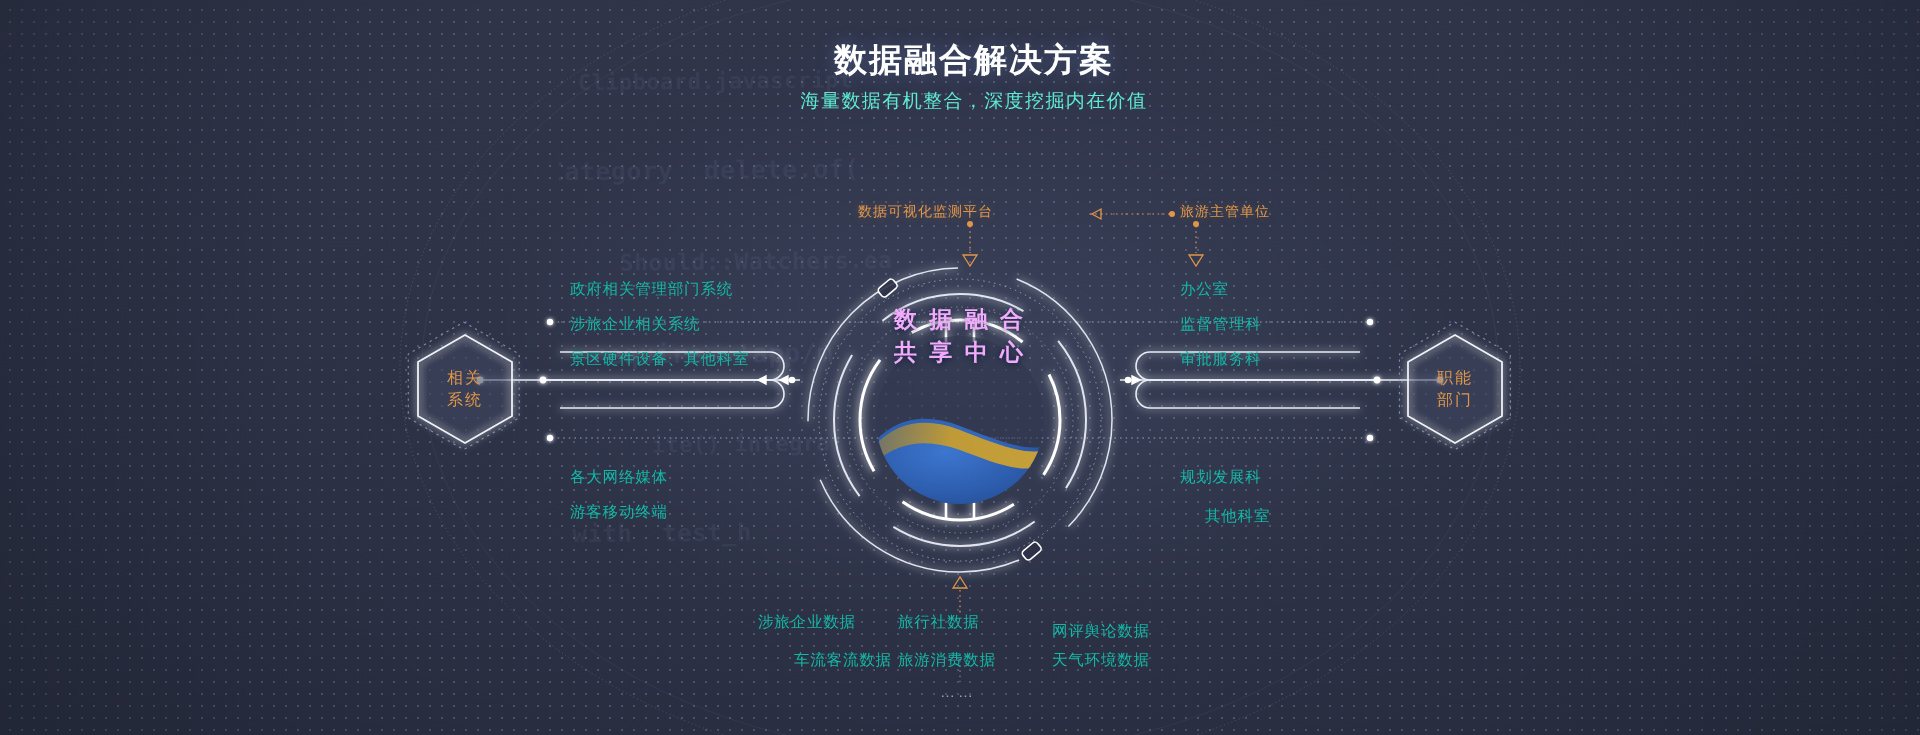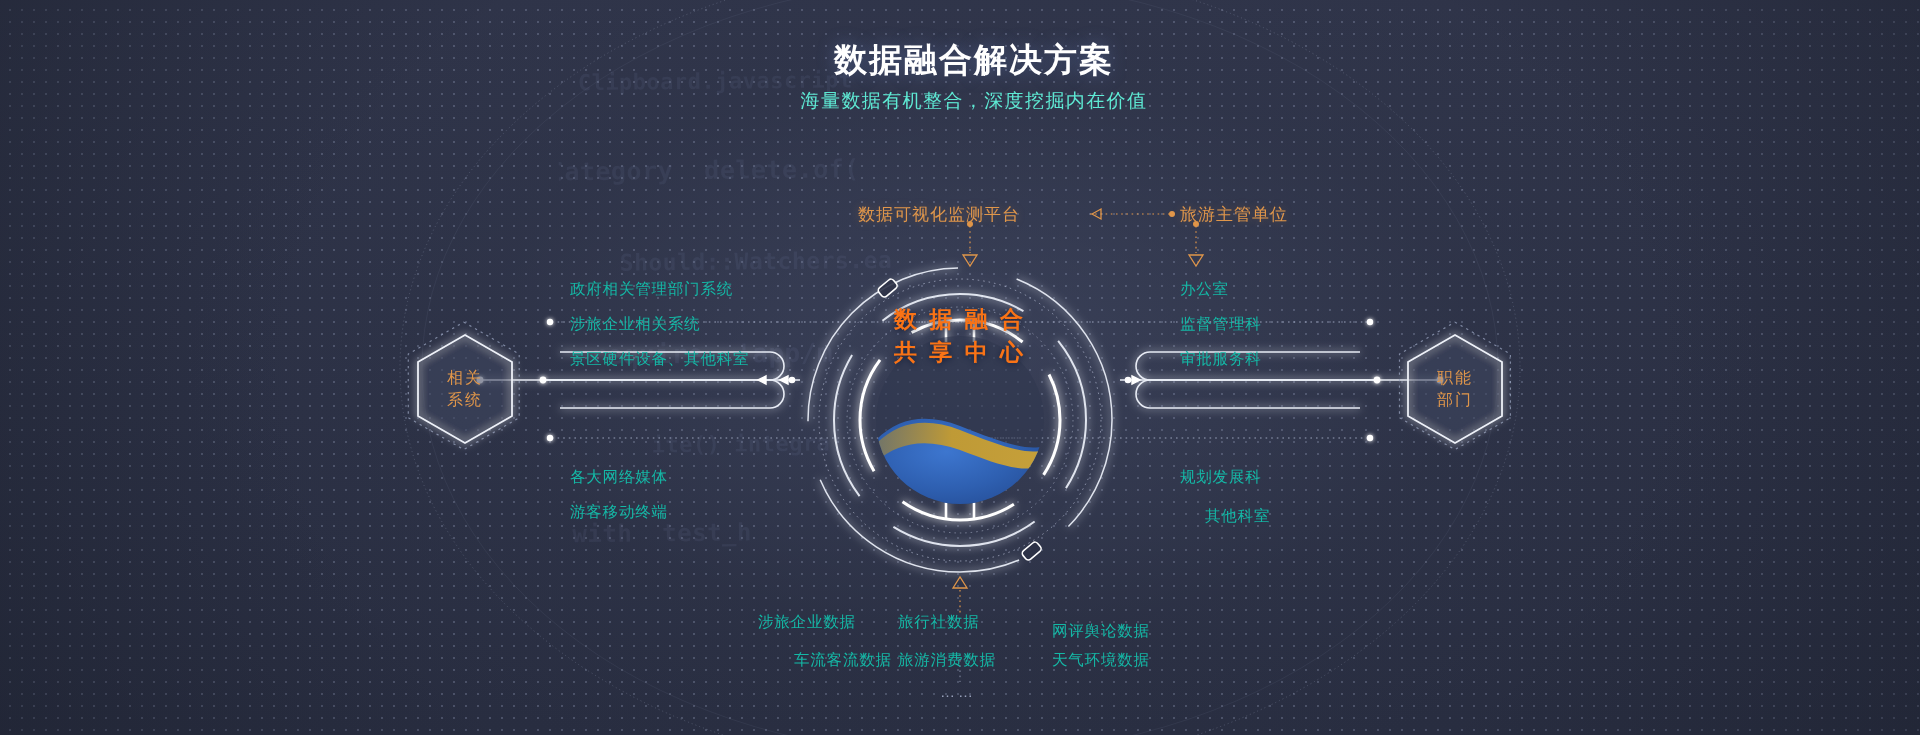--- a/index.html
+++ b/index.html
@@ -59,33 +59,33 @@
   .title{
     left:0;right:0;top:38px;text-align:center;
     font-size:33px;font-weight:700;color:#ffffff;letter-spacing:2px;
     text-shadow:0 0 18px rgba(120,150,220,.35);
   }
   .subtitle{
     left:0;right:0;top:88px;text-align:center;
     font-size:19px;font-weight:400;color:#5eead4;letter-spacing:1.4px;
   }
   .label-orange{
-    font-size:17px;color:#e0964a;letter-spacing:1px;font-weight:400;
+    font-size:14px;color:#e0964a;letter-spacing:1px;font-weight:400;
     text-shadow:0 0 10px rgba(224,150,74,.25);
   }
   .label-gray{
     font-size:15.5px;color:#14b8a6;letter-spacing:.8px;font-weight:400;
   }
   .hex-label{
     font-size:16px;color:#e0964a;letter-spacing:2px;line-height:1.35;
     text-align:center;font-weight:400;
   }
   .core-label{
     position:absolute;left:865px;top:303px;width:190px;
-    text-align:center;color:#f97316;font-weight:700;
+    text-align:center;color:#f0abfc;font-weight:700;
     font-size:23px;line-height:1.42;letter-spacing:3px;
     text-shadow:0 1px 6px rgba(10,18,45,.75);
     pointer-events:none;
   }
   .dots-ellipsis{
     font-size:15px;color:#9aa3bd;letter-spacing:3px;
   }
 </style>
 </head>
 <body>

